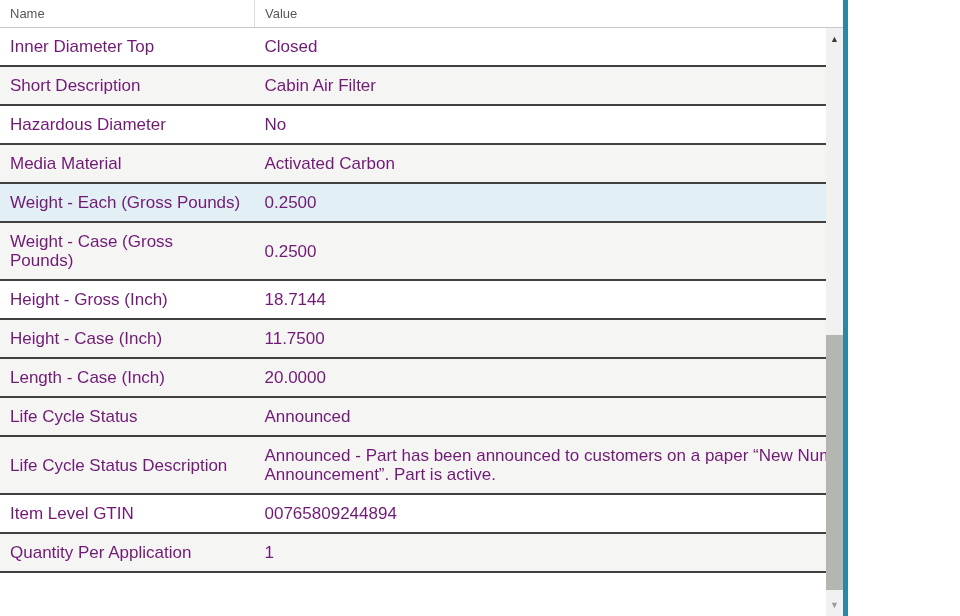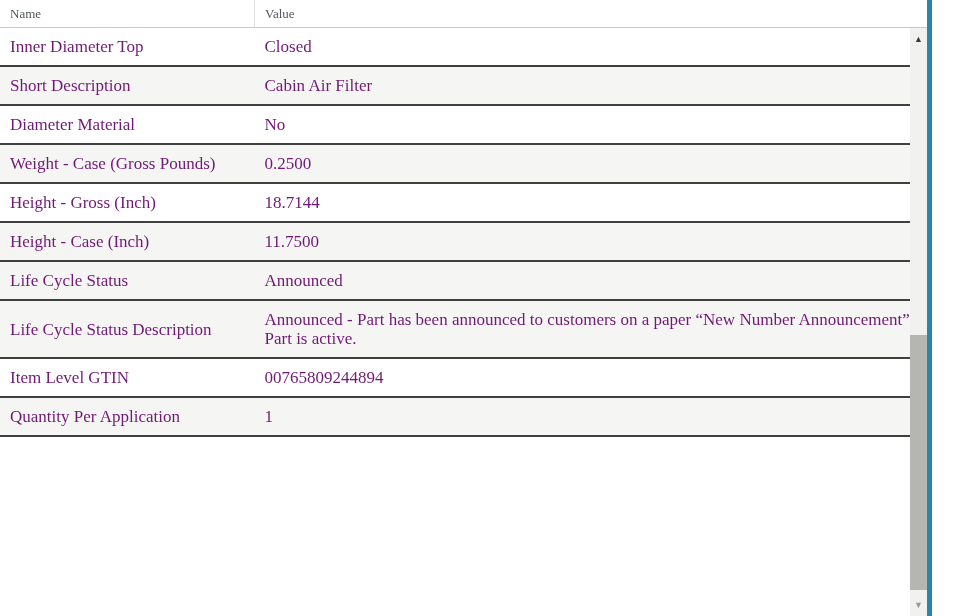--- a/index.html
+++ b/index.html
@@ -6,24 +6,23 @@
     margin: 0;
     padding: 0;
     width: 960px;
     height: 616px;
     overflow: hidden;
     background: #ffffff;
     font-family: "Liberation Sans", "DejaVu Sans", sans-serif;
   }
   .page {
     position: relative;
-    width: 932px;
+    width: 848px;
     height: 616px;
     overflow: hidden;
-    font-family: Liberation Serif, serif;
   }
   table.spec-table {
     border-collapse: collapse;
     table-layout: fixed;
     width: 938px;
   }
   table.spec-table th {
     height: 27px;
     font-size: 13px;
     font-weight: 400;
@@ -105,34 +104,46 @@
     <tbody>
         <tr class="row-white">
           <td>Inner Diameter Top</td>
           <td>Closed</td>
         </tr>
         <tr class="row-alt">
           <td>Short Description</td>
           <td>Cabin Air Filter</td>
         </tr>
         <tr class="row-white">
-          <td>Diameter Material</td>
+          <td>Hazardous Diameter</td>
           <td>No</td>
+        </tr>
+        <tr class="row-alt">
+          <td>Media Material</td>
+          <td>Activated Carbon</td>
+        </tr>
+        <tr class="row-highlight">
+          <td>Weight - Each (Gross Pounds)</td>
+          <td>0.2500</td>
         </tr>
         <tr class="row-alt">
           <td>Weight - Case (Gross Pounds)</td>
           <td>0.2500</td>
         </tr>
         <tr class="row-white">
           <td>Height - Gross (Inch)</td>
           <td>18.7144</td>
         </tr>
         <tr class="row-alt">
           <td>Height - Case (Inch)</td>
           <td>11.7500</td>
+        </tr>
+        <tr class="row-alt">
+          <td>Length - Case (Inch)</td>
+          <td>20.0000</td>
         </tr>
         <tr class="row-alt">
           <td>Life Cycle Status</td>
           <td>Announced</td>
         </tr>
         <tr class="row-alt">
           <td>Life Cycle Status Description</td>
           <td>Announced - Part has been announced to customers on a paper “New Number Announcement”. Part is active.</td>
         </tr>
         <tr class="row-white">

